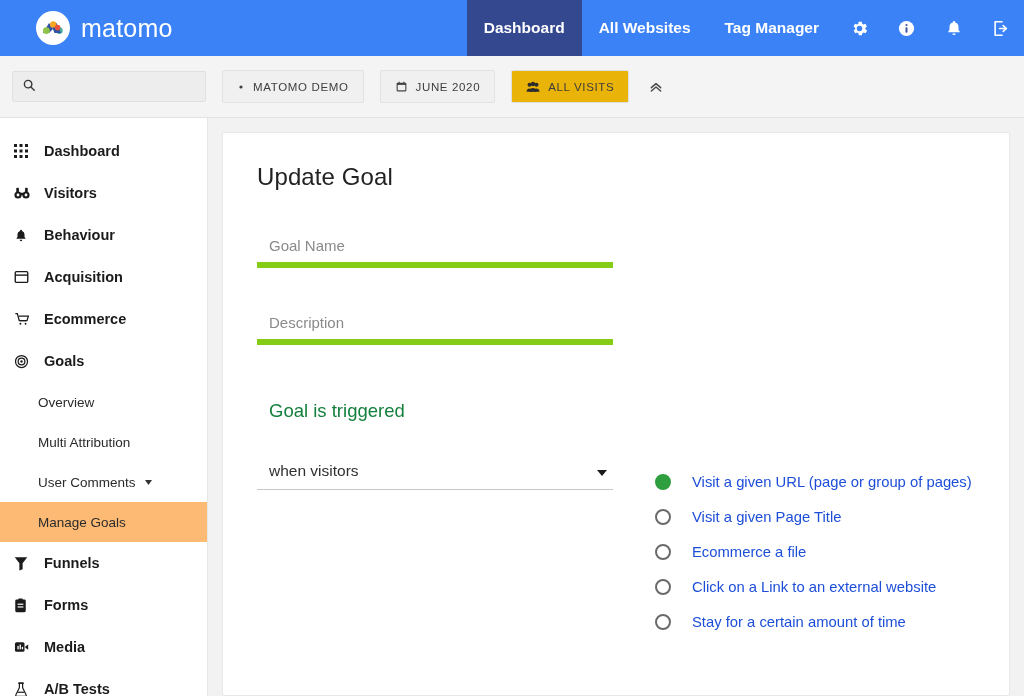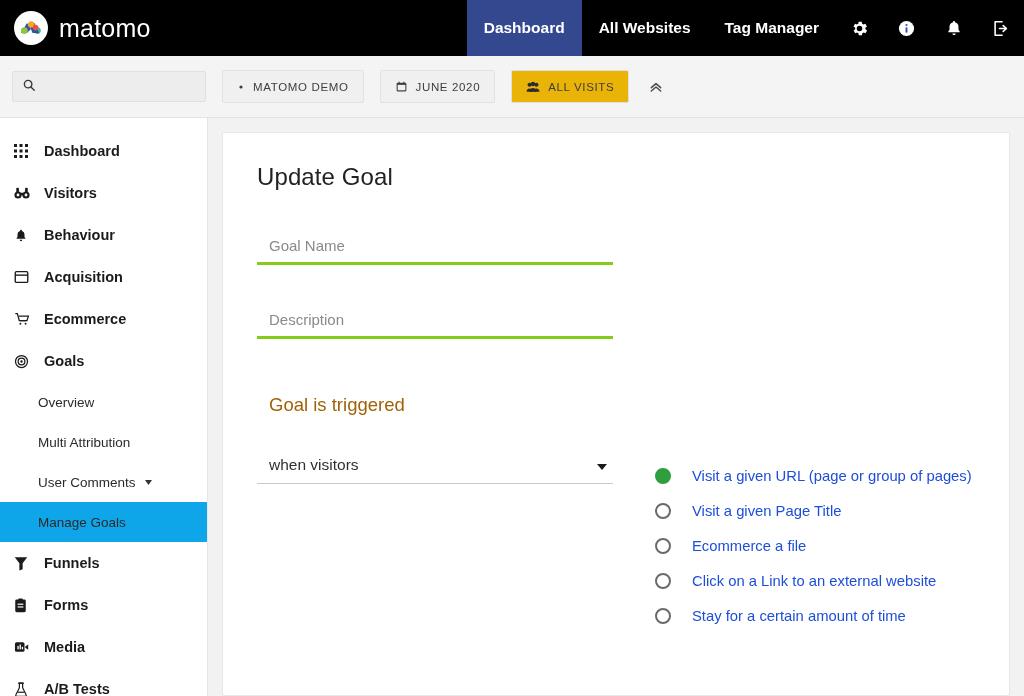--- a/index.html
+++ b/index.html
@@ -7,23 +7,24 @@
     width: 1024px; height: 696px;
     font-family: "Liberation Sans", sans-serif;
     background: #f2f2f2;
     overflow: hidden;
     -webkit-font-smoothing: antialiased;
   }
 
   
   .topbar {
     height: 56px; width: 100%;
-    background: #000000;
+    background: #3b82f6;
     display: flex; align-items: center;
     position: relative;
+    padding-left: 22px;
   }
   .brand { display: flex; align-items: center; padding-left: 14px; }
   .logo-circle {
     width: 34px; height: 34px; border-radius: 50%;
     background: #ffffff;
     display: flex; align-items: center; justify-content: center;
     flex: none;
   }
   .brand-word {
     color: #ffffff; font-size: 25px; letter-spacing: .2px;
@@ -95,47 +96,47 @@
     font-size: 14.5px; font-weight: 700; color: #1b1b1b;
     margin-left: 4px; white-space: nowrap;
   }
   .sub-row {
     display: flex; align-items: center;
     height: 40px; padding-left: 38px; cursor: pointer;
   }
   .sub-row .lbl {
     font-size: 13.5px; font-weight: 400; color: #2b2b2b; white-space: nowrap;
   }
-  .sub-row.selected { background: #0ea5e9; align-items: center; }
+  .sub-row.selected { background: #fdba74; align-items: center; }
   .sub-caret { margin-left: 9px; display: flex; align-items: center; }
 
   
   .main-area { flex: 1; padding: 14px 14px 0 14px; overflow: hidden; }
   .card {
     background: #ffffff; width: 100%; height: 100%;
     border: 1px solid #e8e8e8; border-radius: 2px;
     padding: 30px 34px 0 34px;
     overflow: hidden;
   }
   .card-title {
     font-size: 24px; color: #222222; font-weight: 400; letter-spacing: .1px;
   }
 
   .field { margin-top: 46px; width: 356px; position: relative; }
   .field input {
-    width: 100%; border: none; border-bottom: 3px solid #84cc16;
+    width: 100%; border: none; border-bottom: 6px solid #84cc16;
     outline: none; font-size: 15px; padding: 0 0 8px 12px;
     font-family: "Liberation Sans", sans-serif; background: transparent;
     color: #222;
   }
   .field input::placeholder { color: #8a8a8a; }
 
   .section-title {
     margin-top: 55px; padding-left: 12px;
-    font-size: 18.5px; color: #a16207; font-weight: 400;
+    font-size: 18.5px; color: #15803d; font-weight: 400;
   }
 
   .trigger-grid { display: flex; margin-top: 40px; }
   .trigger-left { width: 356px; flex: none; }
   .select-row {
     display: flex; align-items: flex-end; justify-content: space-between;
     border-bottom: 1px solid #c8c8c8; padding: 0 6px 9px 12px;
     cursor: pointer;
   }
   .select-row .sel-val { font-size: 15.5px; color: #303030; }

